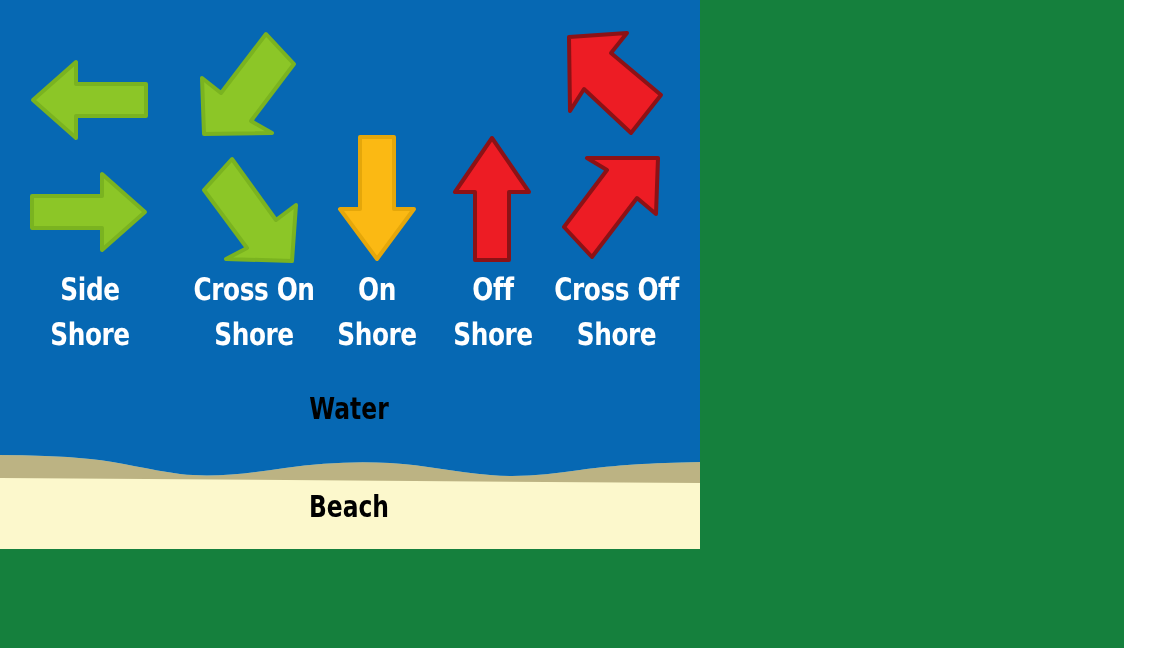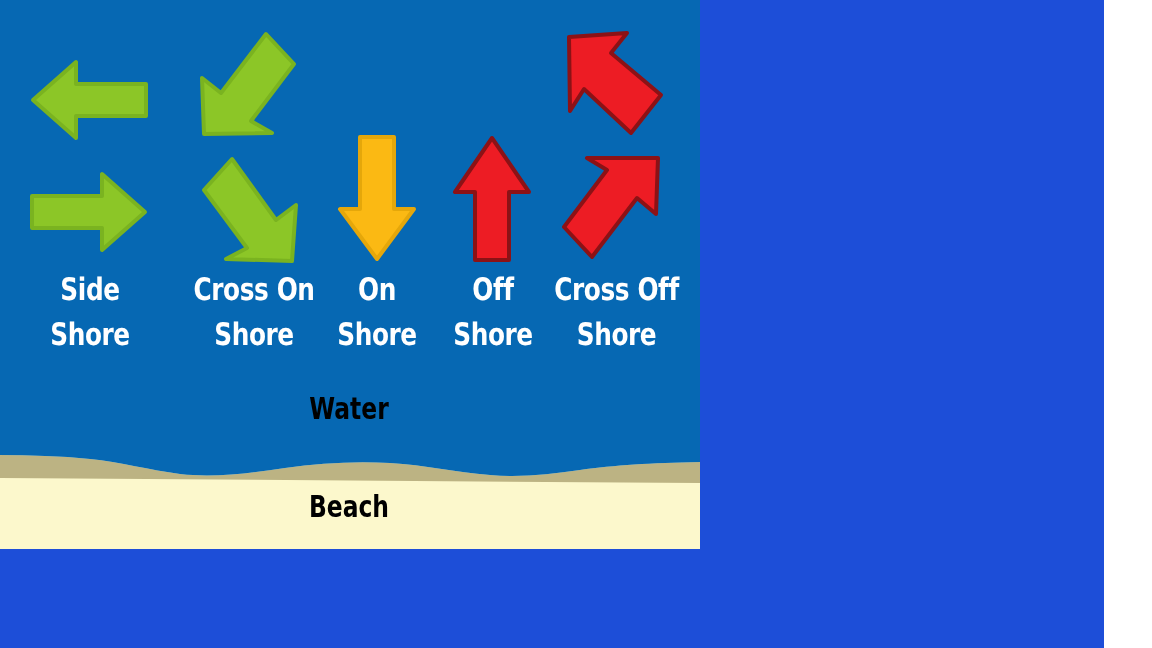--- a/index.html
+++ b/index.html
@@ -10,21 +10,22 @@
   body {
     width: 1152px;
     height: 648px;
     font-family: "DejaVu Sans", sans-serif;
     overflow: hidden;
   }
   #canvas {
     position: relative;
     width: 1104px;
     height: 648px;
-    background: #1d4ed8;
+    background: #15803d;
+    padding-left: 20px;
   }
   
   .scene {
     position: absolute;
     left: 0;
     top: 0;
     width: 700px;
     height: 549px;
     overflow: hidden;
   }

